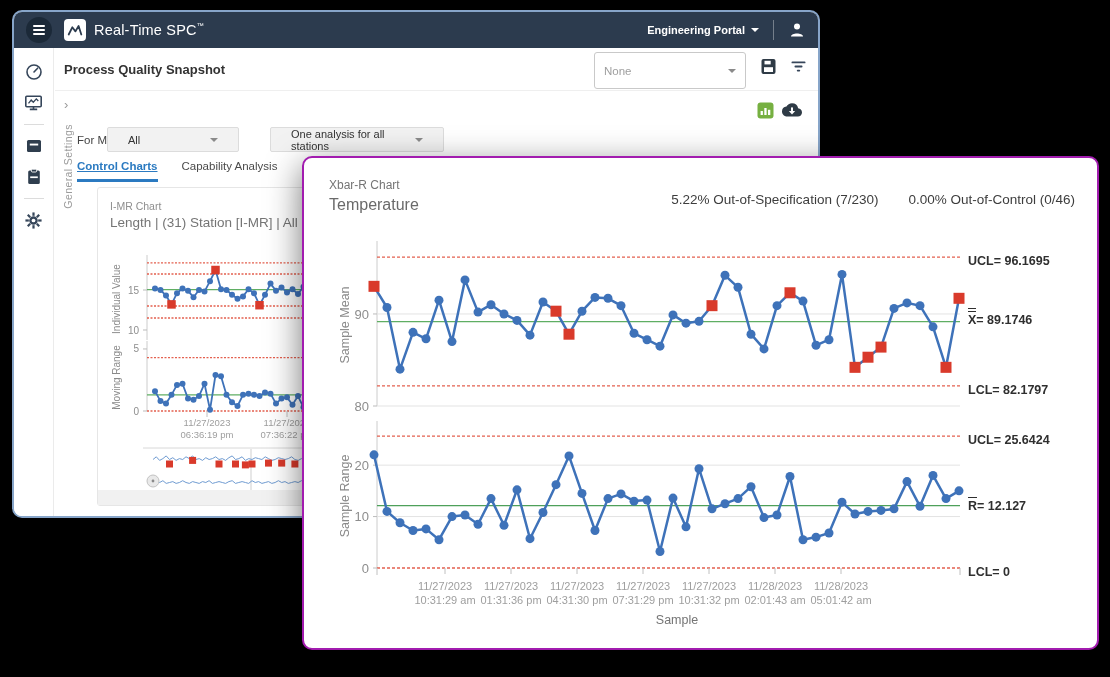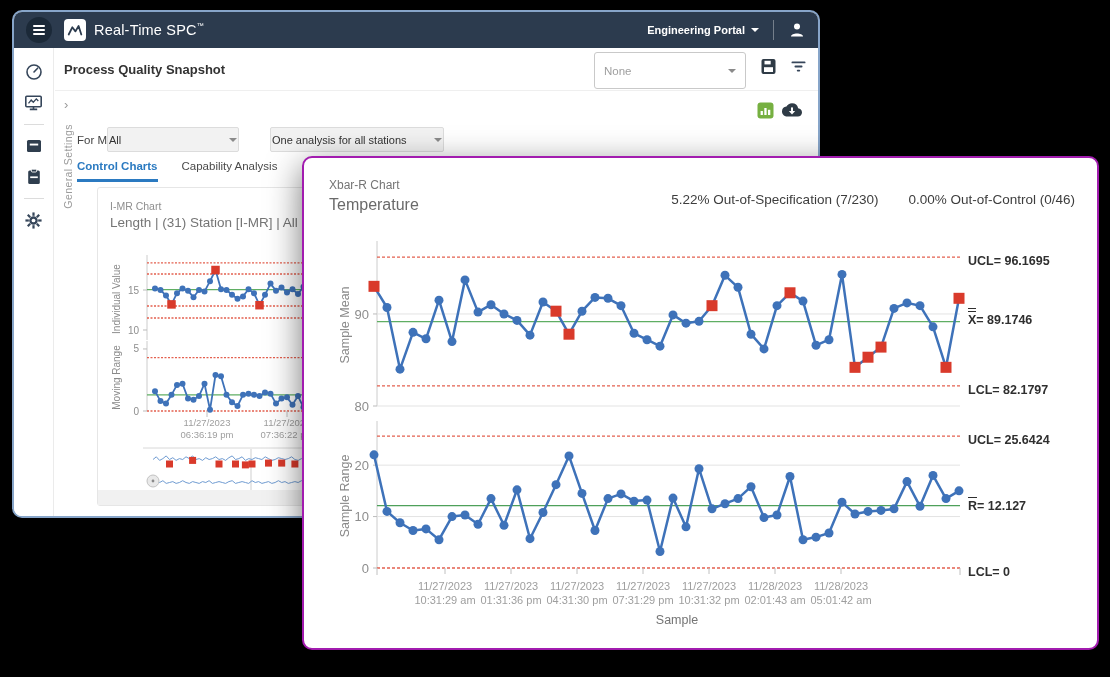--- a/index.html
+++ b/index.html
@@ -25,27 +25,27 @@
   
   .page-title{position:absolute;left:50px;top:50px;font-size:13px;font-weight:bold;color:#333;}
   .preset-select{position:absolute;left:580px;top:40px;width:152px;height:37px;border:1px solid #c9c9c9;border-radius:3px;background:#fff;display:flex;align-items:center;padding:0 9px;box-sizing:border-box;cursor:pointer;}
   .preset-select .ph{font-size:11.5px;color:#9e9e9e;flex:1;}
   .tool-ic{position:absolute;width:20px;height:20px;display:flex;align-items:center;justify-content:center;cursor:pointer;}
   
   .panel-sep{position:absolute;left:41px;top:78px;right:0;height:1px;background:#efefef;}
   .collapse{position:absolute;left:50px;top:85px;color:#9a9a9a;font-size:13px;cursor:pointer;}
   .vlabel{position:absolute;left:48px;top:112px;color:#9c9c9c;font-size:10.5px;letter-spacing:.4px;writing-mode:vertical-rl;transform:rotate(180deg);}
   .panel-title{position:absolute;left:63px;top:92px;font-size:12.5px;font-weight:bold;color:#222;}
-  .dd{position:absolute;height:25px;background:#f2f2f2;border:1px solid #dcdcdc;border-radius:2px;display:flex;align-items:center;padding:0 1px;box-sizing:border-box;cursor:pointer;}
+  .dd{position:absolute;height:25px;background:#f2f2f2;border:1px solid #dcdcdc;border-radius:2px;display:flex;align-items:center;padding:0 20px;box-sizing:border-box;cursor:pointer;}
   .dd .val{font-size:11px;color:#333;flex:1;}
   .dd .caret,.preset-select .caret{width:0;height:0;border-left:4px solid transparent;border-right:4px solid transparent;border-top:4.5px solid #8a8a8a;}
   .for-measure{position:absolute;left:63px;top:122px;font-size:11.5px;color:#444;}
   .tabs{position:absolute;left:63px;top:148px;display:flex;gap:24px;font-size:11.5px;}
   .tab{padding-bottom:7px;cursor:pointer;color:#4a4a4a;}
-  .tab.active{color:#2b7ac1;border-bottom:3px solid #2b7ac1;font-weight:bold;}
+  .tab.active{color:#2b7ac1;border-bottom:3px solid #2b7ac1;font-weight:bold;text-decoration:underline;}
   
   .card{position:absolute;left:83px;top:175px;width:716px;height:319px;border:1px solid #e6e6e6;border-radius:3px;background:#fff;box-sizing:border-box;}
   .imr-title{position:absolute;left:12px;top:12px;font-size:10.5px;color:#8f8f8f;}
   .imr-sub{position:absolute;left:12px;top:27px;font-size:13.5px;color:#757575;}
   .card-foot{position:absolute;left:0;right:0;bottom:0;height:15px;background:#f1f1f1;}
   
   .dialog{position:absolute;left:302px;top:156px;width:797px;height:494px;background:#fff;border:2px solid #a21caf;border-radius:10px;
           box-shadow:0 10px 34px rgba(0,0,0,.55);box-sizing:border-box;z-index:10;}
   .dlg-title{position:absolute;left:25px;top:20px;font-size:12px;color:#757575;}
   .dlg-sub{position:absolute;left:25px;top:38px;font-size:16px;color:#6a6a6a;text-align:center;}

